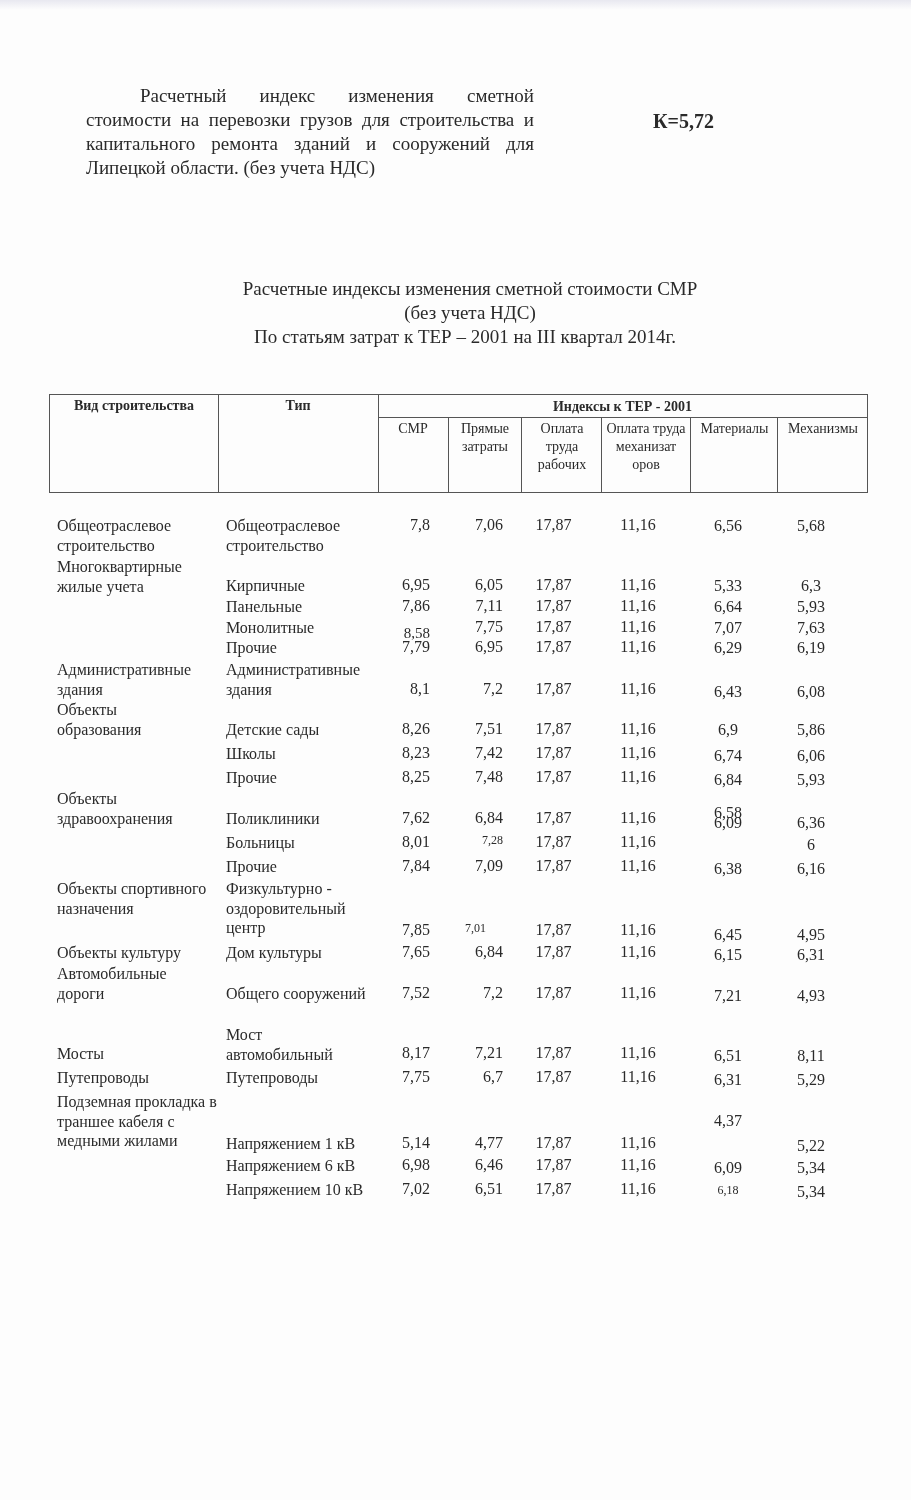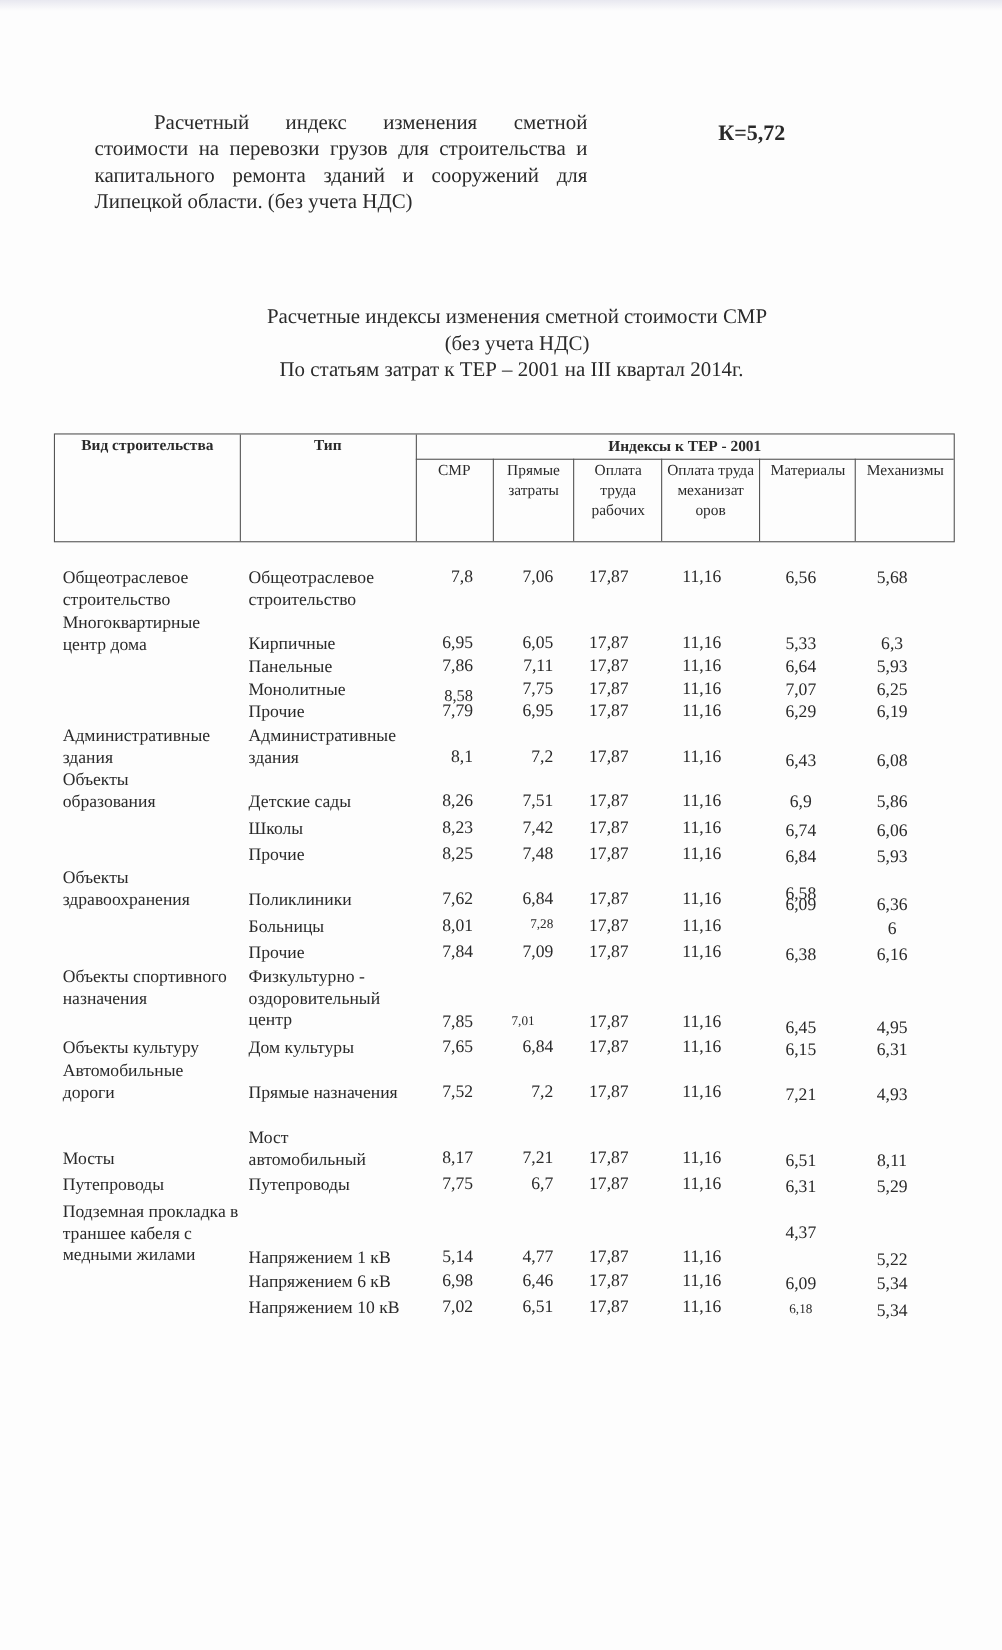--- a/index.html
+++ b/index.html
@@ -1,21 +1,21 @@
 <!DOCTYPE html>
 <html><head>
 <meta charset="utf-8">
 <style>
   html, body { margin:0; padding:0; }
   body { width:911px; height:1500px; background:#fdfdfd; position:relative; overflow:hidden;
          font-family:"Liberation Serif","DejaVu Serif",serif; color:#2a2a2a; }
   .topshade { position:absolute; left:0; top:0; width:911px; height:10px;
               background:linear-gradient(#e8e8f0,#fdfdfd); }
   .intro { position:absolute; left:86px; top:84px; width:448px; font-size:19px; line-height:24px;
-           text-align:justify; text-indent:54px;margin-top:16px; }
+           text-align:justify; text-indent:54px; }
   .kval { position:absolute; left:653px; top:110px; font-size:20px; font-weight:bold; }
   .title { position:absolute; left:150px; width:640px; top:277px; text-align:center;
            font-size:19px; line-height:24px; }
   .title div { white-space:nowrap; }
   .t1 { padding-left:0; } .t2 { padding-left:0; } .t3 { margin-left:-10px; }
 
   
   .hdr { position:absolute; left:49px; top:394px; width:819px; height:99px;
          border:1px solid #555; box-sizing:border-box; }
   .hl { position:absolute; background:#555; }
@@ -71,21 +71,21 @@
       <div class="c vid" style="top: 516px; width: 150px; white-space: normal; line-height: 19.5px;">Общеотраслевое строительство</div>
       <div class="c typ" style="top: 516px; width: 150px; white-space: normal; line-height: 19.5px;">Общеотраслевое строительство</div>
       <div class="c n0" style="top: 516px; font-size: 16px;">7,8</div>
       <div class="c n1" style="top: 516px; font-size: 16px;">7,06</div>
       <div class="c n2" style="top: 516px; font-size: 16px;">17,87</div>
       <div class="c n3" style="top: 516px; font-size: 16px;">11,16</div>
       <div class="c n4" style="top: 517px; font-size: 16px;">6,56</div>
       <div class="c n5" style="top: 517px; font-size: 16px;">5,68</div>
     </div>
     <div>
-      <div class="c vid" style="top: 557px; width: 140px; white-space: normal; line-height: 19.5px;">Многоквартирные центр дома</div>
+      <div class="c vid" style="top: 557px; width: 140px; white-space: normal; line-height: 19.5px;">Многоквартирные жилые учета</div>
       <div class="c typ" style="top: 576px; width: 150px; white-space: normal; line-height: 19.5px;">Кирпичные</div>
       <div class="c n0" style="top: 576px; font-size: 16px;">6,95</div>
       <div class="c n1" style="top: 576px; font-size: 16px;">6,05</div>
       <div class="c n2" style="top: 576px; font-size: 16px;">17,87</div>
       <div class="c n3" style="top: 576px; font-size: 16px;">11,16</div>
       <div class="c n4" style="top: 577px; font-size: 16px;">5,33</div>
       <div class="c n5" style="top: 577px; font-size: 16px;">6,3</div>
     </div>
     <div>
       <div class="c typ" style="top: 597px; width: 150px; white-space: normal; line-height: 19.5px;">Панельные</div>
@@ -96,21 +96,21 @@
       <div class="c n4" style="top: 598px; font-size: 16px;">6,64</div>
       <div class="c n5" style="top: 598px; font-size: 16px;">5,93</div>
     </div>
     <div>
       <div class="c typ" style="top: 618px; width: 150px; white-space: normal; line-height: 19.5px;">Монолитные</div>
       <div class="c n0" style="top: 584px; font-size: 15px; margin-top: 41px;">8,58</div>
       <div class="c n1" style="top: 618px; font-size: 16px;">7,75</div>
       <div class="c n2" style="top: 618px; font-size: 16px;">17,87</div>
       <div class="c n3" style="top: 618px; font-size: 16px;">11,16</div>
       <div class="c n4" style="top: 619px; font-size: 16px;">7,07</div>
-      <div class="c n5" style="top: 619px; font-size: 16px;">6,25</div>
+      <div class="c n5" style="top: 619px; font-size: 16px;">7,63</div>
     </div>
     <div>
       <div class="c typ" style="top: 638px; width: 150px; white-space: normal; line-height: 19.5px;">Прочие</div>
       <div class="c n0" style="top: 638px; font-size: 16px;">7,79</div>
       <div class="c n1" style="top: 638px; font-size: 16px;">6,95</div>
       <div class="c n2" style="top: 638px; font-size: 16px;">17,87</div>
       <div class="c n3" style="top: 638px; font-size: 16px;">11,16</div>
       <div class="c n4" style="top: 639px; font-size: 16px;">6,29</div>
       <div class="c n5" style="top: 639px; font-size: 16px;">6,19</div>
     </div>
@@ -195,21 +195,21 @@
       <div class="c typ" style="top: 943px; width: 150px; white-space: normal; line-height: 19.5px;">Дом культуры</div>
       <div class="c n0" style="top: 943px; font-size: 16px;">7,65</div>
       <div class="c n1" style="top: 943px; font-size: 16px;">6,84</div>
       <div class="c n2" style="top: 943px; font-size: 16px;">17,87</div>
       <div class="c n3" style="top: 943px; font-size: 16px;">11,16</div>
       <div class="c n4" style="top: 946px; font-size: 16px;">6,15</div>
       <div class="c n5" style="top: 946px; font-size: 16px;">6,31</div>
     </div>
     <div>
       <div class="c vid" style="top: 964px; width: 140px; white-space: normal; line-height: 19.5px;">Автомобильные дороги</div>
-      <div class="c typ" style="top: 984px; width: 150px; white-space: normal; line-height: 19.5px;">Прямые назначения</div>
+      <div class="c typ" style="top: 984px; width: 150px; white-space: normal; line-height: 19.5px;">Общего сооружений</div>
       <div class="c n0" style="top: 984px; font-size: 16px;">7,52</div>
       <div class="c n1" style="top: 984px; font-size: 16px;">7,2</div>
       <div class="c n2" style="top: 984px; font-size: 16px;">17,87</div>
       <div class="c n3" style="top: 984px; font-size: 16px;">11,16</div>
       <div class="c n4" style="top: 987px; font-size: 16px;">7,21</div>
       <div class="c n5" style="top: 987px; font-size: 16px;">4,93</div>
     </div>
     <div>
       <div class="c vid" style="top: 1044px; width: 150px; white-space: normal; line-height: 19.5px;">Мосты</div>
       <div class="c typ" style="top: 1025px; width: 130px; white-space: normal; line-height: 19.5px;">Мост автомобильный</div>

